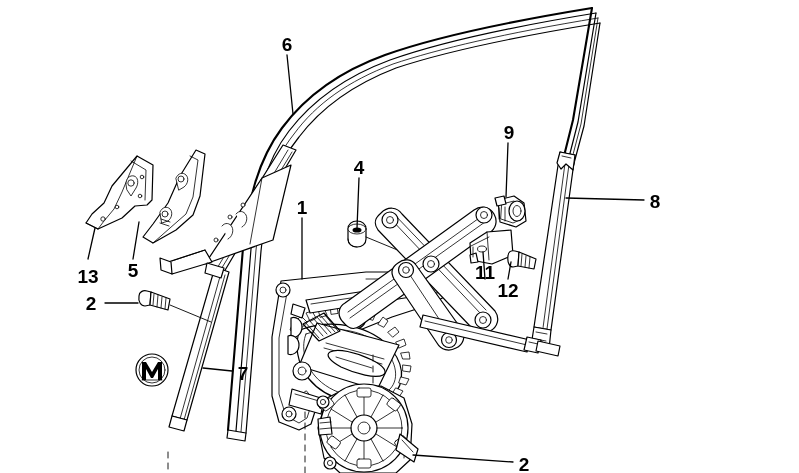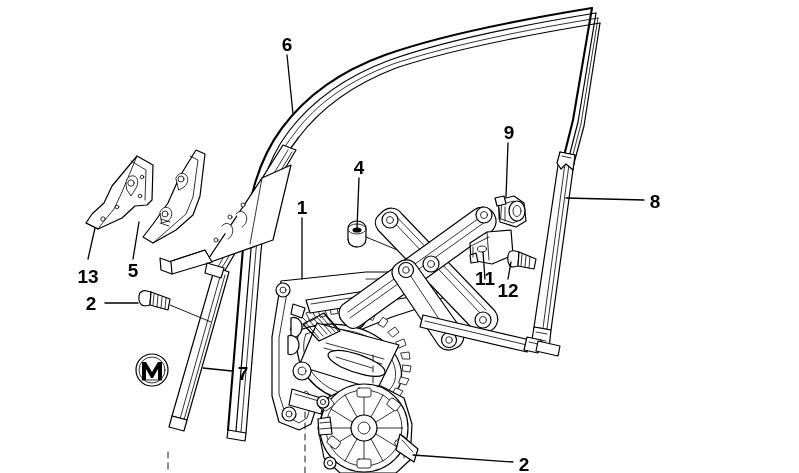--- a/index.html
+++ b/index.html
@@ -355,18 +355,18 @@
   <div id="labels">
       <div class="lbl" style="left: 302px; top: 207px;">1</div>
       <div class="lbl" style="left: 524px; top: 464px;">2</div>
       <div class="lbl" style="left: 359px; top: 167px;">4</div>
       <div class="lbl" style="left: 133px; top: 270px;">5</div>
       <div class="lbl" style="left: 287px; top: 44px;">6</div>
       <div class="lbl" style="left: 243px; top: 373px;">7</div>
       <div class="lbl" style="left: 655px; top: 201px;">8</div>
       <div class="lbl" style="left: 509px; top: 132px;">9</div>
       <div class="lbl" style="left: 91px; top: 303px;">2</div>
-      <div class="lbl" style="left: 485px; top: 278px;">11</div>
+      <div class="lbl" style="left: 485px; top: 272px;">11</div>
       <div class="lbl" style="left: 508px; top: 290px; text-align: right;">12</div>
       <div class="lbl" style="left: 88px; top: 276px;">13</div>
     </div>
 
 </div>
 
 </body></html>

